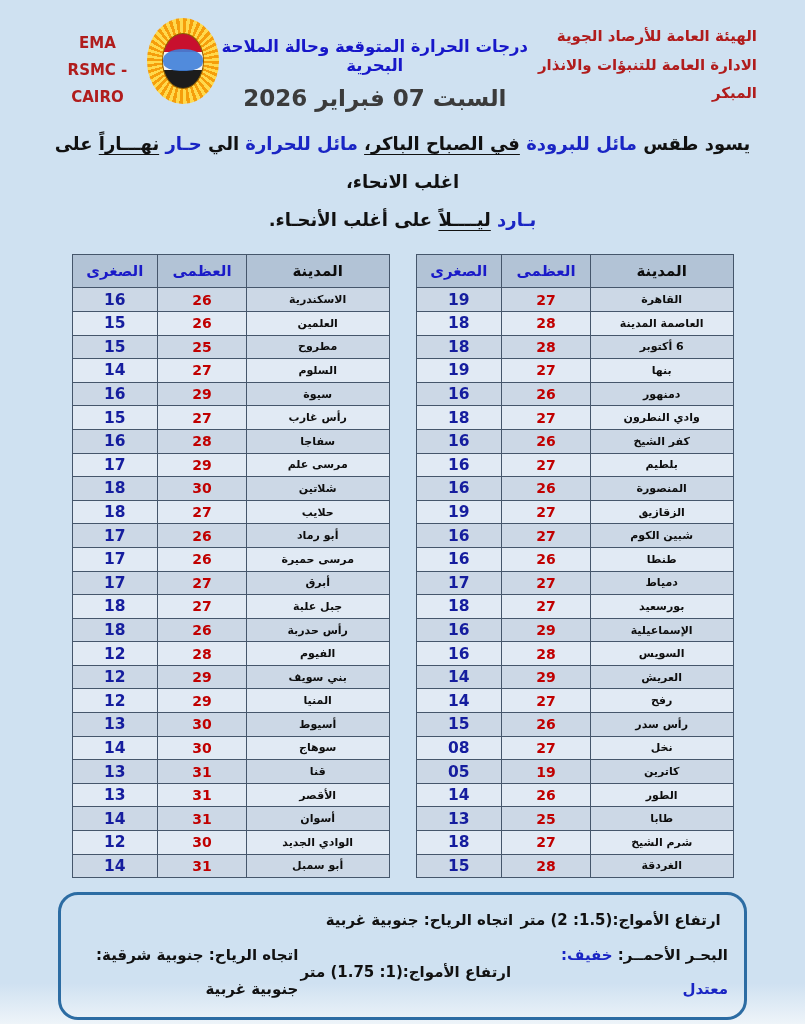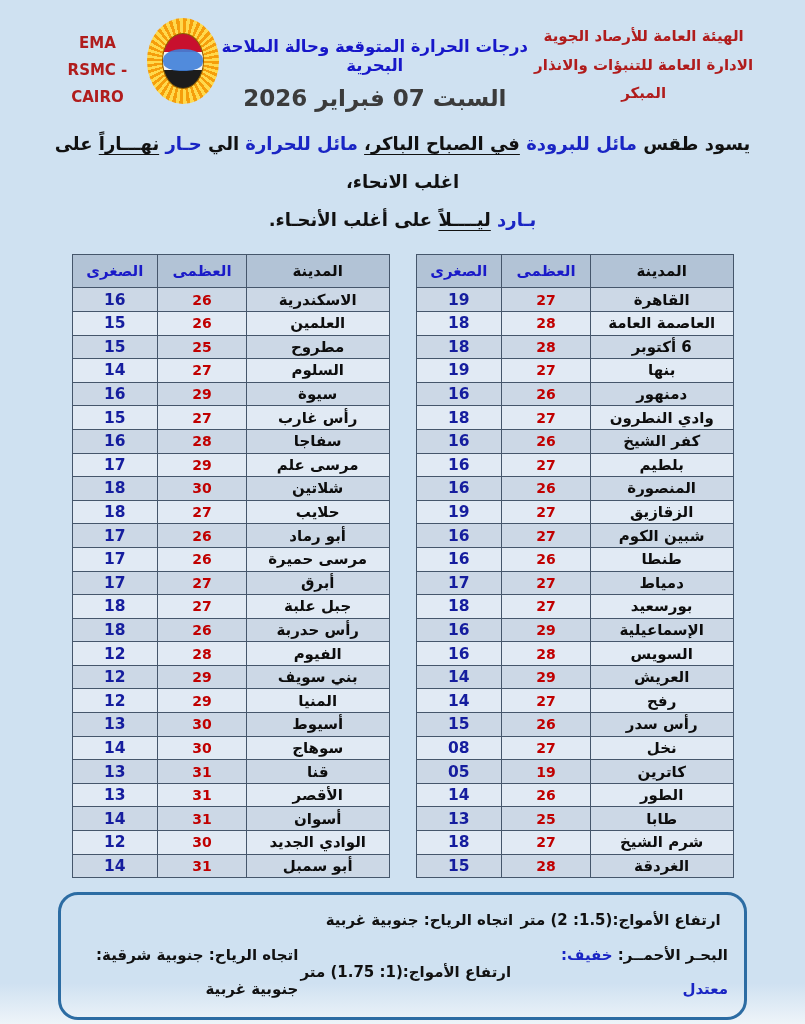--- a/index.html
+++ b/index.html
@@ -5,21 +5,21 @@
   * { margin:0; padding:0; box-sizing:border-box; }
   html,body { background:#e8edf2; }
   body { font-family:"DejaVu Sans", sans-serif; }
   .page {
     position:relative; width:805px; height:1024px; margin:0 auto;
     background:linear-gradient(#cfe1f1 0 96%, #eef4f9 100%);
     direction:rtl; overflow:hidden;
   }
   
   .header { display:flex; justify-content:space-between; align-items:flex-start; padding:16px 48px 0 48px; }
-  .org-block { text-align:center; color:#b01c1c; font-weight:bold; font-size:15px; line-height:1.9; padding-top:6px; }
+  .org-block { color:#b01c1c; font-weight:bold; font-size:15px; line-height:1.9; padding-top:6px; }
   .title-block { text-align:center; padding-top:4px; }
   .doc-title { color:#1717c9; font-weight:bold; font-size:16.5px;margin-top:17px; }
   .doc-date { color:#3b3b3b; font-weight:bold; font-size:23px; margin-top:10px; letter-spacing:1px; }
   .ema-block { text-align:center; color:#b01c1c; font-weight:bold; font-size:15px; line-height:1.8; padding-top:14px; }
   .logo { position:relative; width:86px; height:86px; margin-top:2px; }
   .sun-rays { position:absolute; inset:0; border-radius:50%;
     background:repeating-conic-gradient(#f59e0b 0deg 5deg, #ffd94d 5deg 10deg); }
   .flag-circle { position:absolute; inset:15px; border-radius:50%; overflow:hidden;
     background:linear-gradient(#c8102e 0 34%, #f4f4f4 34% 66%, #1c1c1c 66% 100%); border:1px solid #8a5a00; }
   .cloud { position:absolute; left:50%; top:50%; transform:translate(-50%,-55%);
@@ -33,21 +33,21 @@
   .tables-wrap { display:flex; justify-content:center; gap:26px; margin-top:16px; padding:0 58px; }
   table.temps { border-collapse:collapse; width:318px; table-layout:fixed; }
   table.temps th, table.temps td { border:1px solid #45566b; text-align:center; padding:1px 3px; }
   table.temps th { background:#b2c3d6; height:33px; font-size:15px; }
   th.h-city { color:#0d0d0d; }
   th.h-max, th.h-min { color:#1a1ac8; }
   col.c-city { width:45%; } col.c-max { width:28%; } col.c-min { width:27%; }
   table.temps tbody tr { height:23.6px; }
   table.temps tbody tr:nth-child(odd)  { background:#ccd8e6; }
   table.temps tbody tr:nth-child(even) { background:#e1eaf4; }
-  td.city { font-weight:bold; font-size:15px; color:#0d0d0d; }
+  td.city { font-weight:bold; font-size:11px; color:#0d0d0d; }
   td.tmax { font-weight:bold; font-size:14px; color:#c00000; font-family:"DejaVu Sans", sans-serif; }
   td.tmin { font-weight:bold; font-size:15.5px; color:#151d9e; }
   
   .marine-box { margin:14px 58px 0 58px; border:3px solid #2c6ca3; border-radius:20px;
     padding:8px 16px 10px 16px; }
   .marine-row { display:flex; align-items:center; font-weight:bold; font-size:15px; color:#111; line-height:2.3; }
   .m-sea  { flex:0 0 33%; text-align:right; }
   .m-wave { flex:0 0 33%; text-align:center; }
   .m-wind { flex:0 0 34%; text-align:right; padding-left:6px; }
   .m-state { color:#1a25c4; }
@@ -97,21 +97,21 @@
           <th class="h-min">الصغرى</th>
         </tr>
       </thead>
       <tbody>
           <tr>
             <td class="city">القاهرة</td>
             <td class="tmax">27</td>
             <td class="tmin">19</td>
           </tr>
           <tr>
-            <td class="city">العاصمة العامة</td>
+            <td class="city">العاصمة المدينة</td>
             <td class="tmax">28</td>
             <td class="tmin">18</td>
           </tr>
           <tr>
             <td class="city">6 أكتوبر</td>
             <td class="tmax">28</td>
             <td class="tmin">18</td>
           </tr>
           <tr>
             <td class="city">بنها</td>

